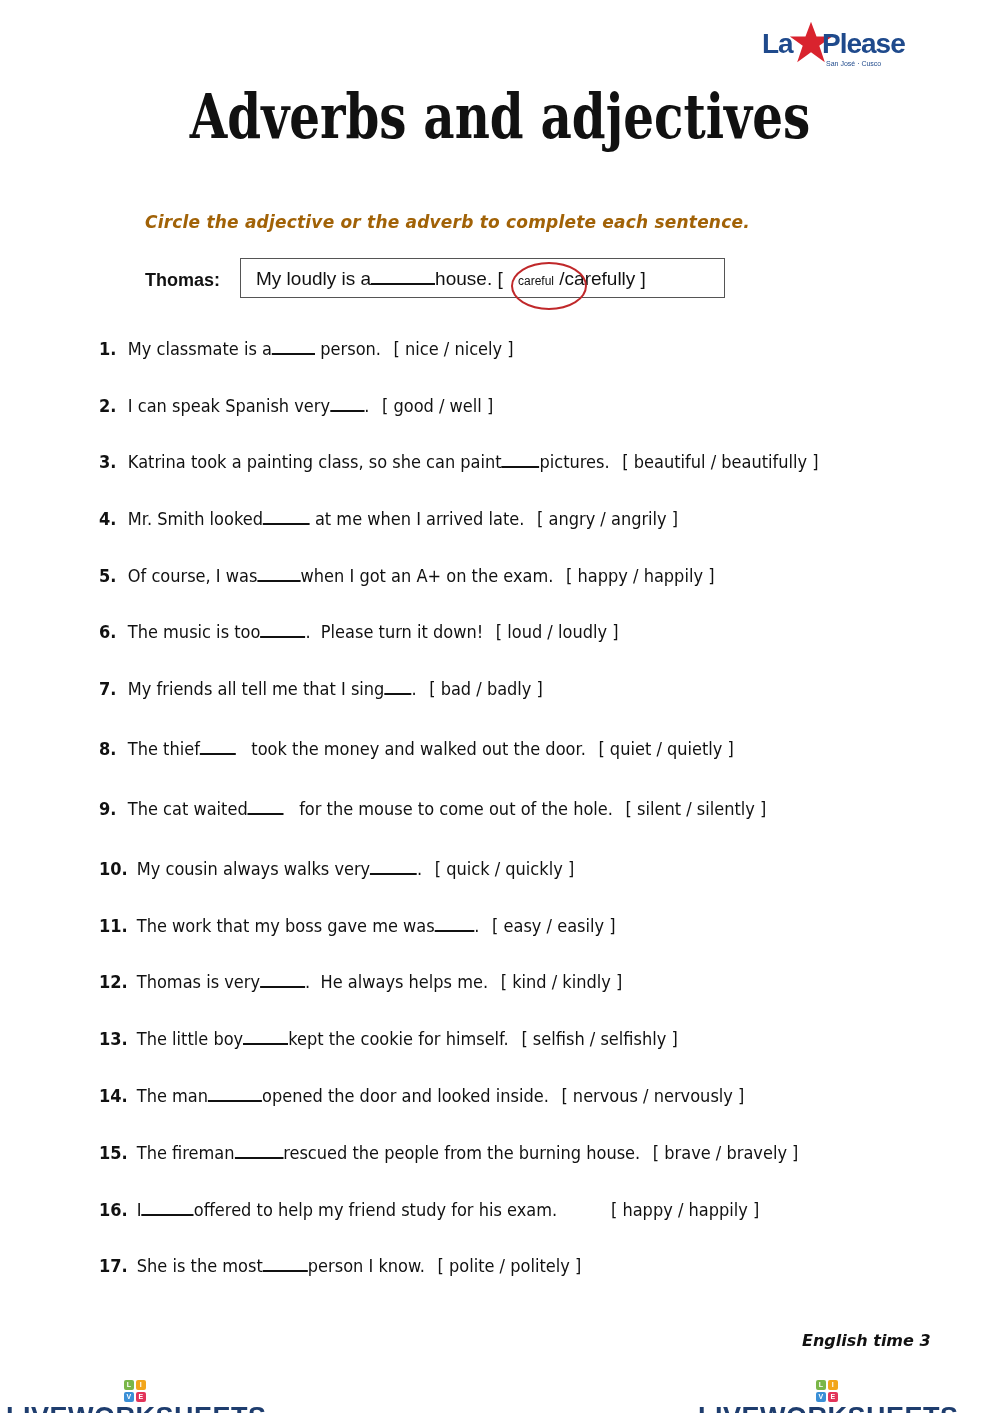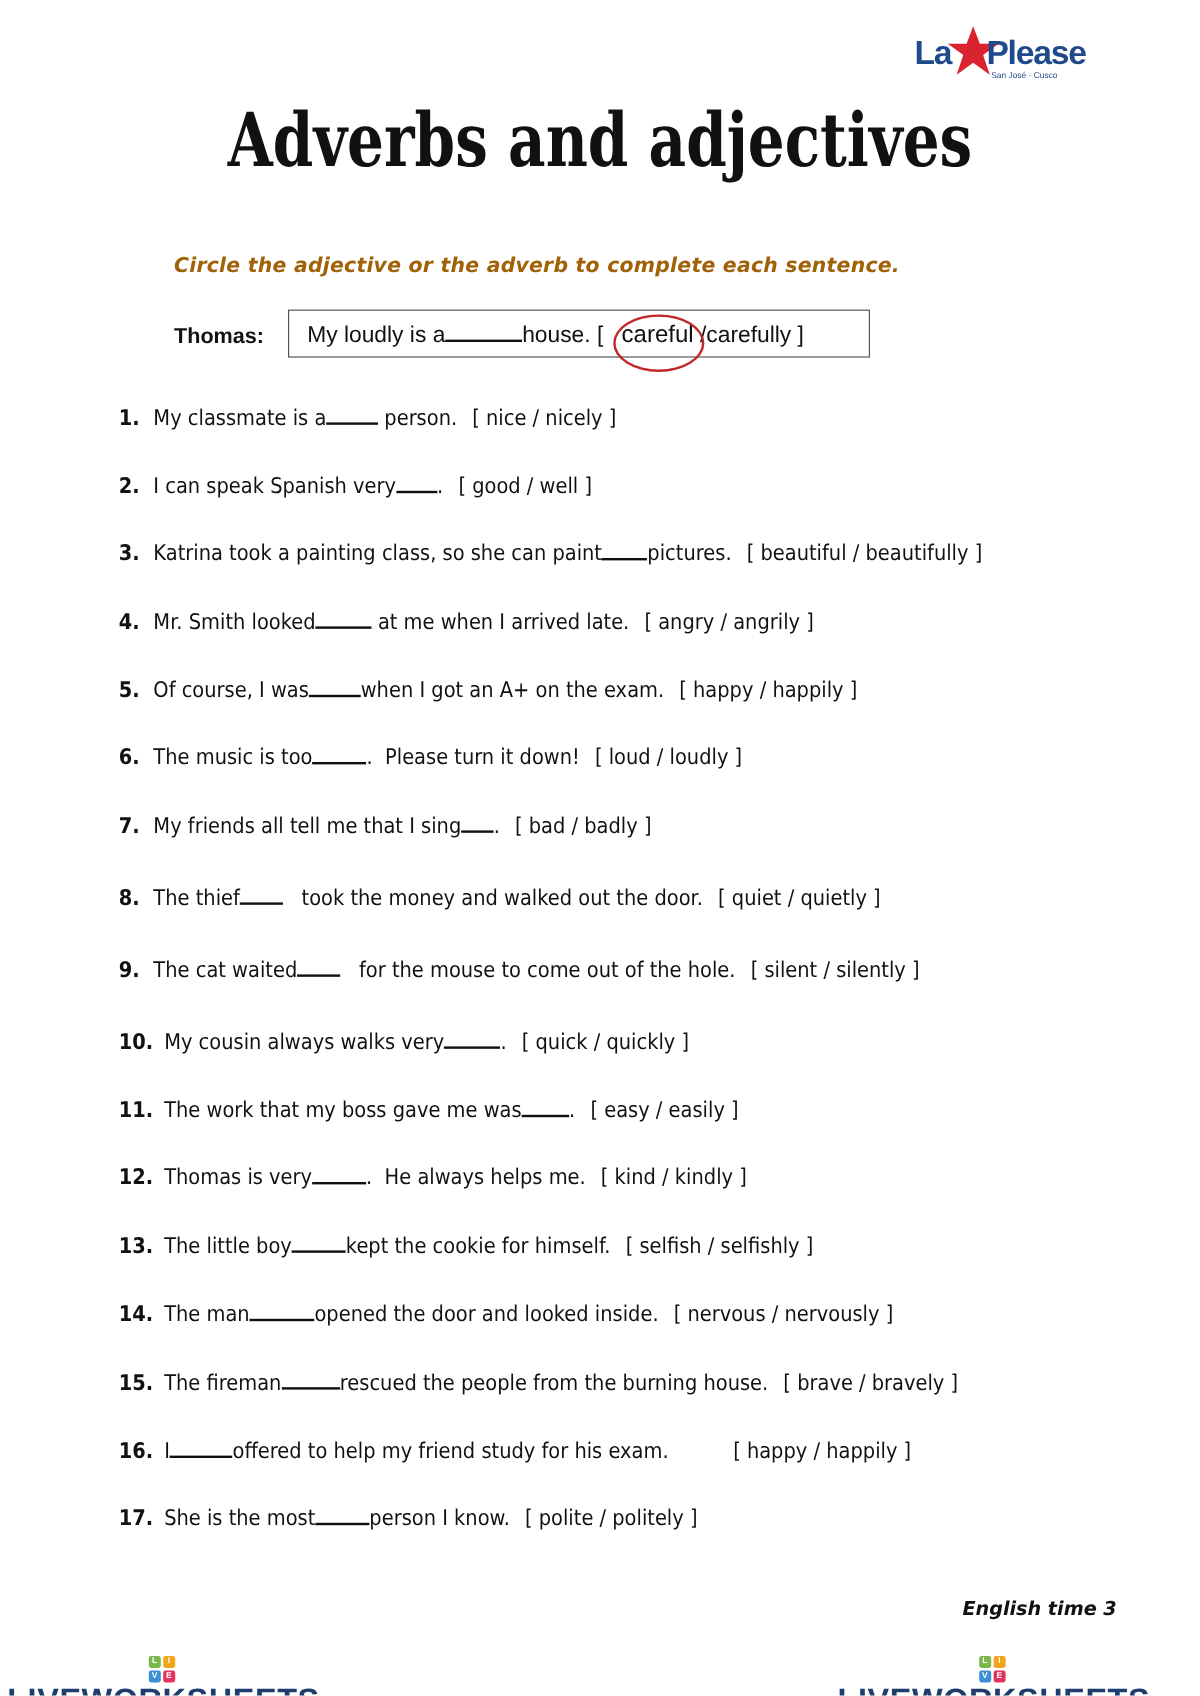--- a/index.html
+++ b/index.html
@@ -27,21 +27,21 @@
       margin-left: 46px;
     }
 
     .example-label { position: absolute; left: 145px; top: 270px; font-family: "Liberation Sans", sans-serif; font-weight: bold; font-size: 18px; }
     .example-box {
       position: absolute; left: 240px; top: 258px; width: 485px; height: 40px;
       border: 1.5px solid #555; font-family: "Liberation Sans", sans-serif; font-size: 19px;
       padding: 9px 0 0 15px; white-space: nowrap;
     }
     .example-box .blank { display: inline-block; width: 64px; border-bottom: 2px solid #111; height: 17px; vertical-align: baseline; }
-    .example-box .opt-small { font-size: 20px; margin-left: 10px; }
+    .example-box .opt-small { font-size: 12px; margin-left: 10px; }
     .circle {
       position: absolute; left: 270px; top: 3px; width: 76px; height: 48px;
       border: 2px solid #c0282a; border-radius: 50%;
     }
 
     
     .question {
       position: absolute; left: 99px; white-space: nowrap;
       font-family: "DejaVu Sans", sans-serif; font-size: 18px; color: #111;
       transform: scaleX(0.9); transform-origin: 0 0;

